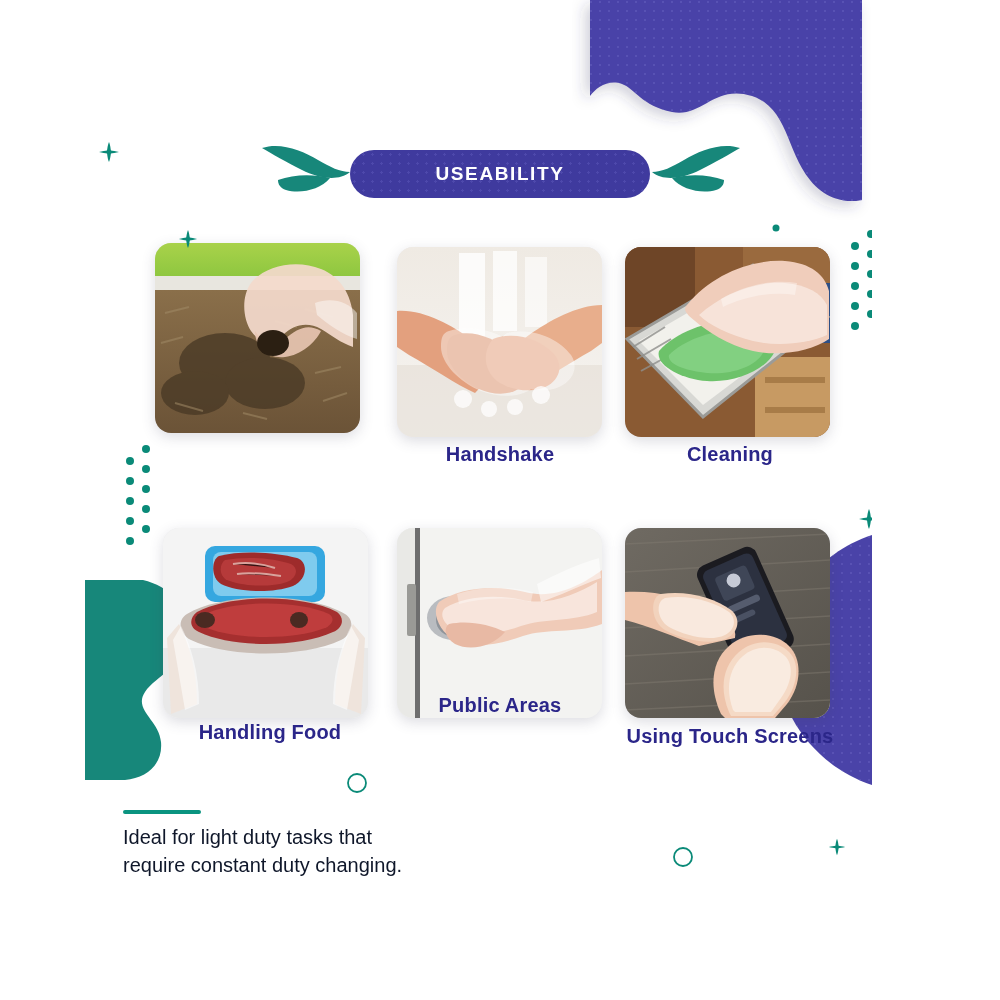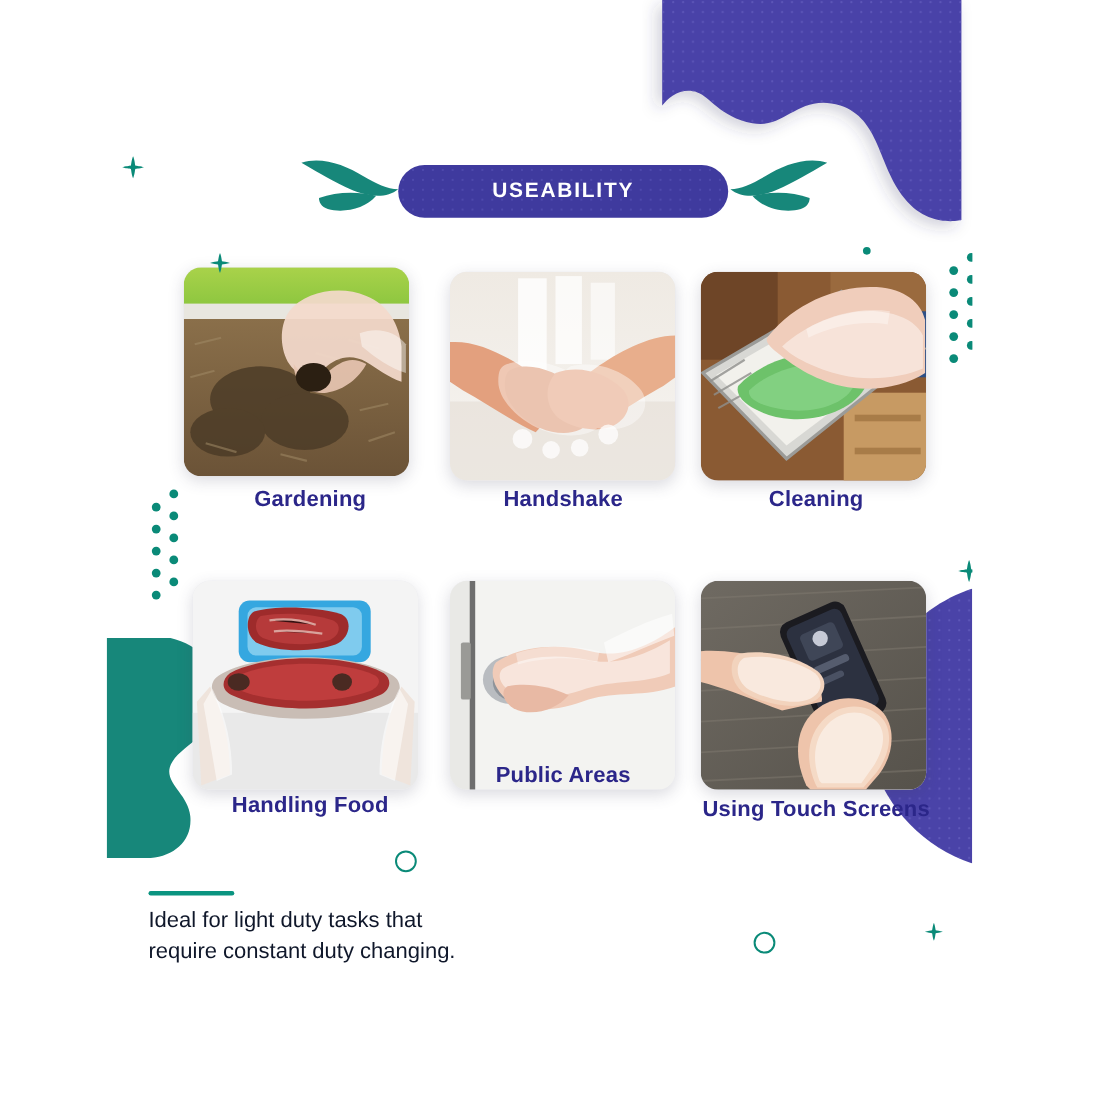--- a/index.html
+++ b/index.html
@@ -9,21 +9,20 @@
   }
   body {
     font-family: "Liberation Sans", sans-serif;
   }
   #canvas {
     position: relative;
     width: 872px;
     height: 1000px;
     background: #ffffff;
     overflow: hidden;
-    margin-left: 12px;
   }
 
   
   .blob { position: absolute; pointer-events: none; }
 
   #blob-top-right {
     top: 0; right: 0;
     width: 300px; height: 240px;
   }
   #blob-bottom-right {
@@ -271,21 +270,20 @@
       <path d="M62,58 C86,28 126,12 160,14 C186,16 200,28 204,44 L204,92
                C186,104 156,110 128,104 C102,98 82,84 70,74 C60,66 58,62 62,58 Z" fill="#f0cdbb"></path>
       <path d="M74,68 C98,46 132,34 160,36 C182,38 196,46 202,58 L202,88
                C184,96 154,100 128,94 C104,88 84,78 74,68 Z" fill="#ffffff" opacity=".45"></path>
       <g fill="#ffffff" opacity=".35">
         <path d="M96,52 C120,38 148,32 172,36 L170,48 C146,44 118,50 98,60 Z"></path>
       </g>
     </svg>
   </div>
 
-  <div class="caption" id="cap-0">Gardening</div>
   <div class="caption" id="cap-2">Cleaning</div>
   <div class="caption" id="cap-1">Handshake</div>
 
   <div class="card" id="card-3">
     <svg class="photo" viewBox="0 0 205 190" preserveAspectRatio="none">
       <rect width="205" height="190" fill="#f4f4f4"></rect>
       <rect x="0" y="120" width="205" height="70" fill="#e9e9e9"></rect>
       <rect x="42" y="18" width="120" height="56" rx="10" fill="#35a7e0"></rect>
       <rect x="50" y="24" width="104" height="44" rx="8" fill="#7fcbee"></rect>
       <path d="M56,28 C78,22 112,24 134,30 C146,34 144,52 130,58

